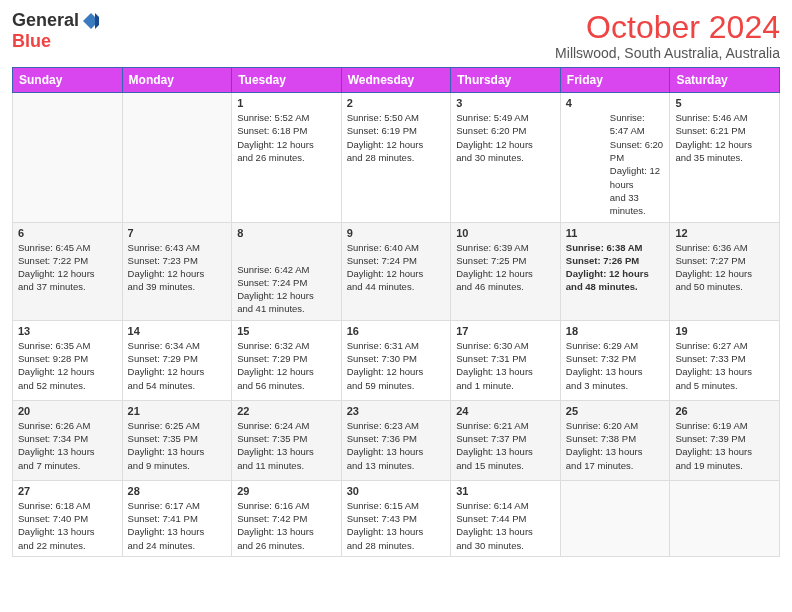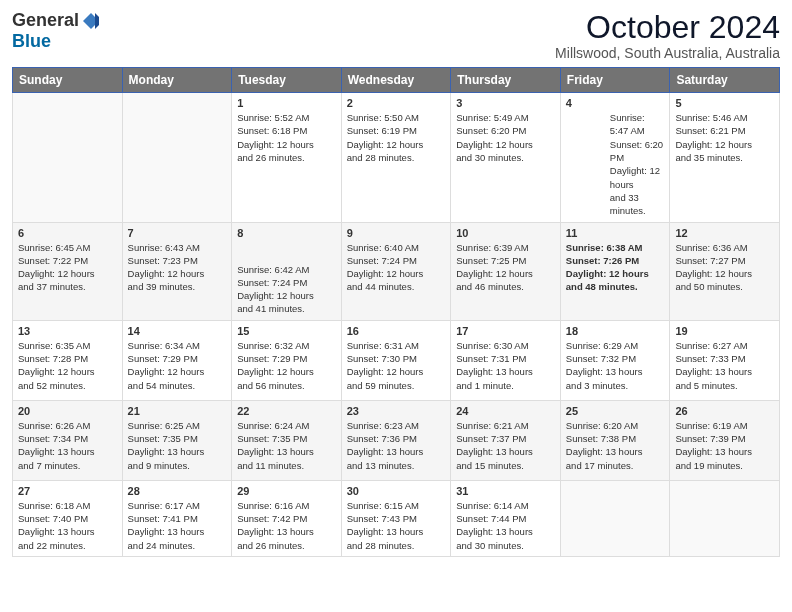--- a/index.html
+++ b/index.html
@@ -30,47 +30,47 @@
       align-items: center;
     }
     .logo-general {
       font-size: 18px;
       font-weight: bold;
       color: #333;
     }
     .logo-blue {
       font-size: 18px;
       font-weight: bold;
-      color: #0369a1;
+      color: #ef4444;
     }
     .logo-icon {
       width: 20px;
       height: 20px;
       margin-left: 2px;
     }
     .title-section {
       text-align: right;
     }
     .month-title {
       font-size: 32px;
       font-weight: normal;
-      color: #0f172a;
+      color: #ef4444;
       line-height: 1.1;
     }
     .location-title {
       font-size: 14px;
       color: #555;
     }
     .calendar-table {
       width: 100%;
       border-collapse: collapse;
       border: 1px solid #ccc;
     }
     .calendar-table th {
-      background-color: #737373;
+      background-color: #d946ef;
       color: #fff;
       text-align: left;
       padding: 5px 6px;
       font-size: 12px;
       font-weight: bold;
       border: 1px solid #3a62b0;
     }
     .calendar-table td {
       vertical-align: top;
       padding: 4px 5px;
@@ -222,21 +222,21 @@
             <div class="day-info" style="white-space: pre-line;">Sunrise: 6:36 AM
 Sunset: 7:27 PM
 Daylight: 12 hours
 and 50 minutes.</div>
           </td>
         </tr>
         <tr>
           <td>
             <span class="day-num">13</span>
             <div class="day-info" style="white-space: pre-line;">Sunrise: 6:35 AM
-Sunset: 7:28 PM
+Sunset: 9:28 PM
 Daylight: 12 hours
 and 52 minutes.</div>
           </td>
           <td>
             <span class="day-num">14</span>
             <div class="day-info" style="white-space: pre-line;">Sunrise: 6:34 AM
 Sunset: 7:29 PM
 Daylight: 12 hours
 and 54 minutes.</div>
           </td>

